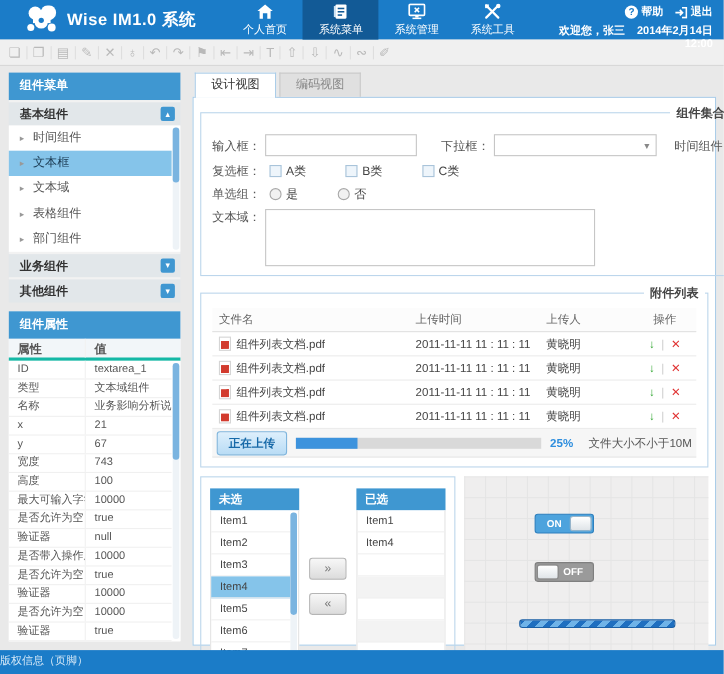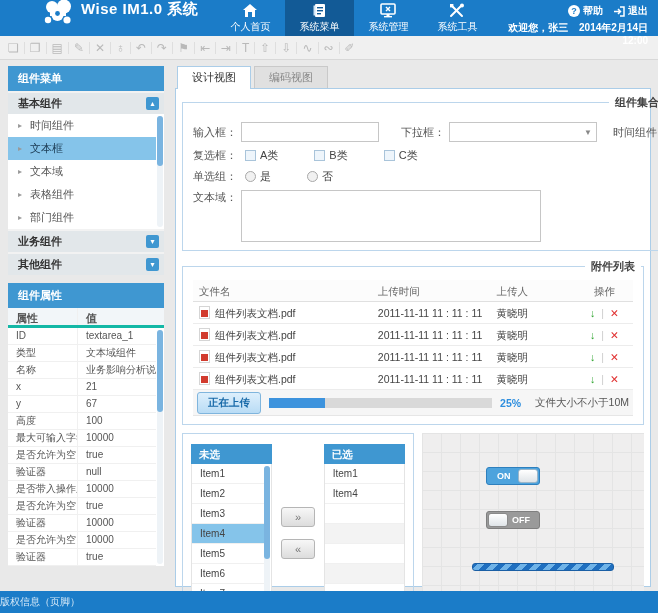--- a/index.html
+++ b/index.html
@@ -1,21 +1,21 @@
 <!DOCTYPE html>
 <html><head>
 <meta charset="utf-8">
 <style>
   * { box-sizing: border-box; margin:0; padding:0; }
   html,body { width:658px; height:613px; }
   body { font-family:"Liberation Sans","DejaVu Sans",sans-serif; background:#e9e9e9; position:relative; overflow:hidden; font-size:11px; color:#444; }
 
   
   .hdr { height:36px; background:#1b7cc8; display:flex; align-items:stretch; }
-  .brand { display:flex; padding-left:23px; width:218px;margin-left:20px; }
+  .brand { display:flex; align-items:center; padding-left:23px; width:218px; }
   .brand-title { color:#fff; font-size:15px; font-weight:bold; margin-left:8px; letter-spacing:.5px; }
   .nav { display:flex; }
   .nav-item { width:69px; display:flex; flex-direction:column; align-items:center; justify-content:center; color:#fff; cursor:pointer; }
   .nav-item.active { background:#125a96; }
   .nav-ic { height:16px; display:flex; align-items:flex-end; }
   .nav-lab { font-size:10px; margin-top:2px; }
   .hdr-right { margin-left:auto; padding:4px 10px 3px 0; text-align:right; color:#fff; }
   .hdr-links { display:flex; justify-content:flex-end; align-items:center; gap:10px; font-size:10px; font-weight:bold; }
   .help-badge { display:inline-block; width:12px; height:12px; border-radius:50%; background:#fff; color:#1b7cc8; font-size:9px; font-weight:bold; text-align:center; line-height:12px; margin-right:3px; }
   .hdr-link { display:flex; align-items:center; cursor:pointer; }
@@ -263,20 +263,24 @@
         </div>
       <div class="prow">
           <div class="pc1">x</div>
           <div class="pc2">21</div>
         </div>
       <div class="prow">
           <div class="pc1">y</div>
           <div class="pc2">67</div>
         </div>
       <div class="prow">
+          <div class="pc1">宽度</div>
+          <div class="pc2">743</div>
+        </div>
+      <div class="prow">
           <div class="pc1">高度</div>
           <div class="pc2">100</div>
         </div>
       <div class="prow">
           <div class="pc1">最大可输入字符数</div>
           <div class="pc2">10000</div>
         </div>
       <div class="prow">
           <div class="pc1">是否允许为空</div>
           <div class="pc2">true</div>

